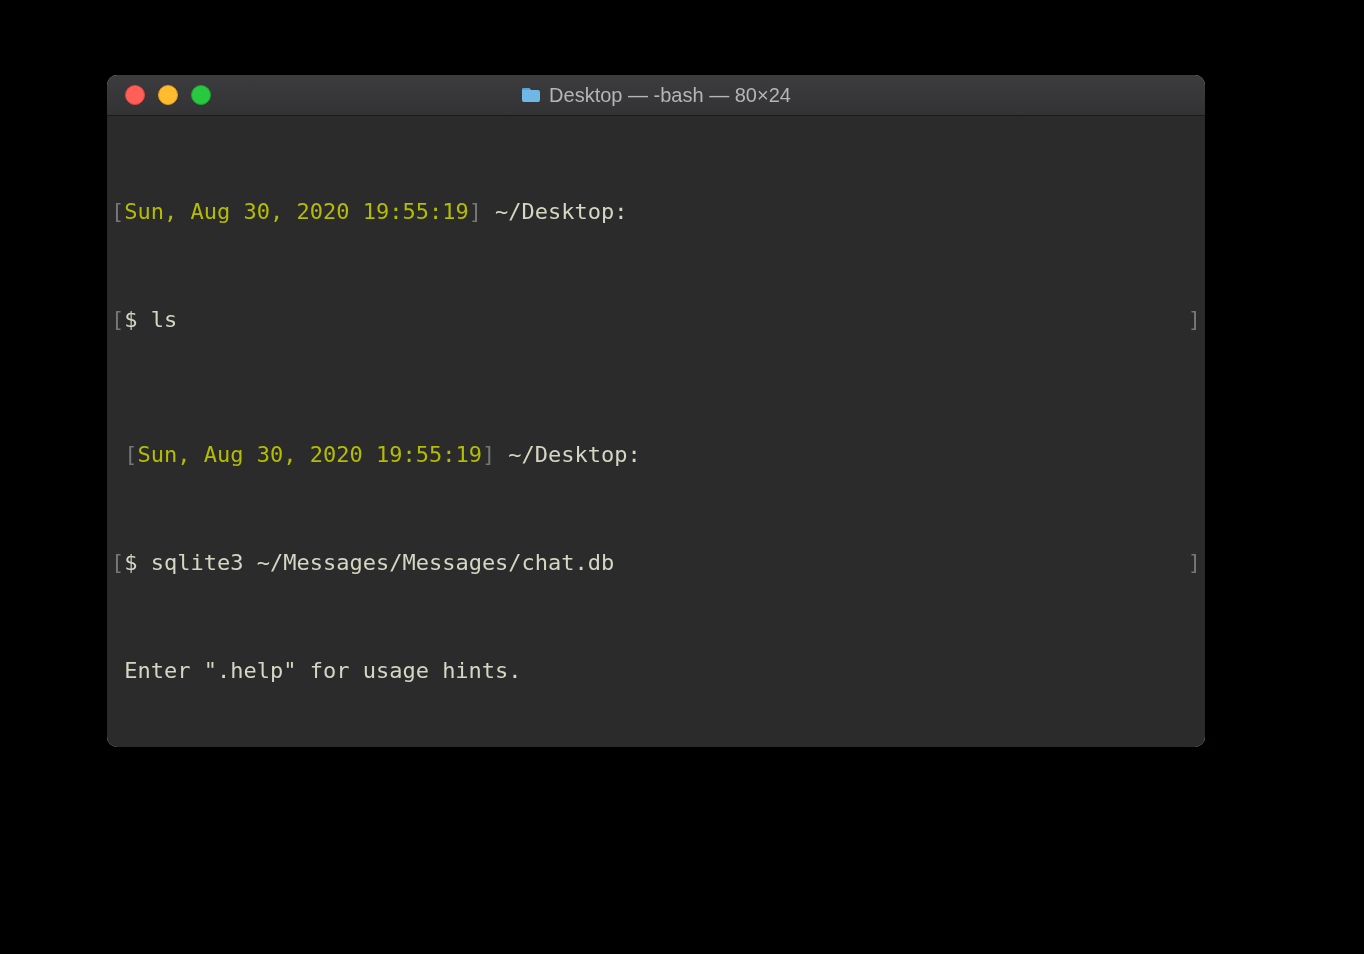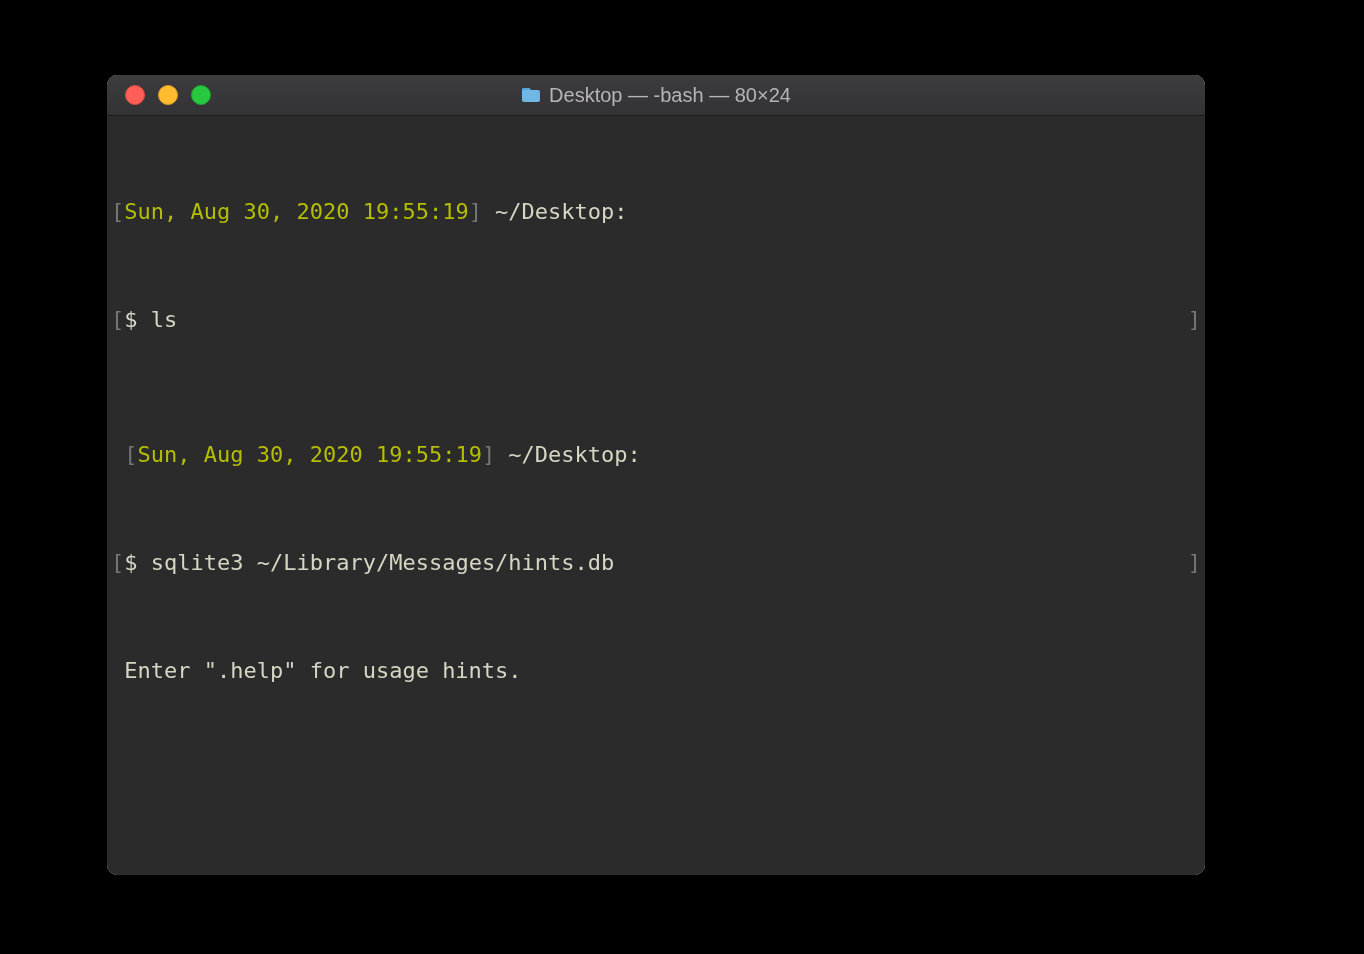--- a/index.html
+++ b/index.html
@@ -9,21 +9,21 @@
     height: 954px;
     background: #000000;
     font-family: "Menlo", "Monaco", "Consolas", monospace;
     overflow: hidden;
   }
   .window {
     position: absolute;
     left: 107px;
     top: 75px;
     width: 1098px;
-    height: 800px;
+    height: 672px;
     background: #f9a8d4;
     border-radius: 10px;
     box-shadow: 0 20px 60px rgba(0,0,0,0.6);
     overflow: hidden;
   }
   .titlebar {
     height: 40px;
     background: linear-gradient(#3c3b3d, #333234);
     display: flex;
     align-items: center;
@@ -106,21 +106,21 @@
 
   <div class="term-body">
 
     <div class="line"><span class="lb">[</span><span class="ts">Sun, Aug 30, 2020 19:55:19</span><span class="rb">]</span><span class="path"> ~/Desktop:</span></div>
 
     <div class="line"><span class="lb">[</span><span class="cmd">$ </span><span class="cmd">ls</span><span class="fill"></span><span class="rb">]</span></div>
 
 
     <div class="line"><span> </span><span class="lb">[</span><span class="ts">Sun, Aug 30, 2020 19:55:19</span><span class="rb">]</span><span class="path"> ~/Desktop:</span></div>
 
-    <div class="line"><span class="lb">[</span><span class="cmd">$ </span><span class="cmd">sqlite3 ~/Library/Messages/hints.db</span><span class="fill"></span><span class="rb">]</span></div>
+    <div class="line"><span class="lb">[</span><span class="cmd">$ </span><span class="cmd">sqlite3 ~/Messages/Messages/chat.db</span><span class="fill"></span><span class="rb">]</span></div>
 
     <div class="line"><span class="out"> Enter ".help" for usage hints.</span></div>
 
     
 
     
 
     
 
     

